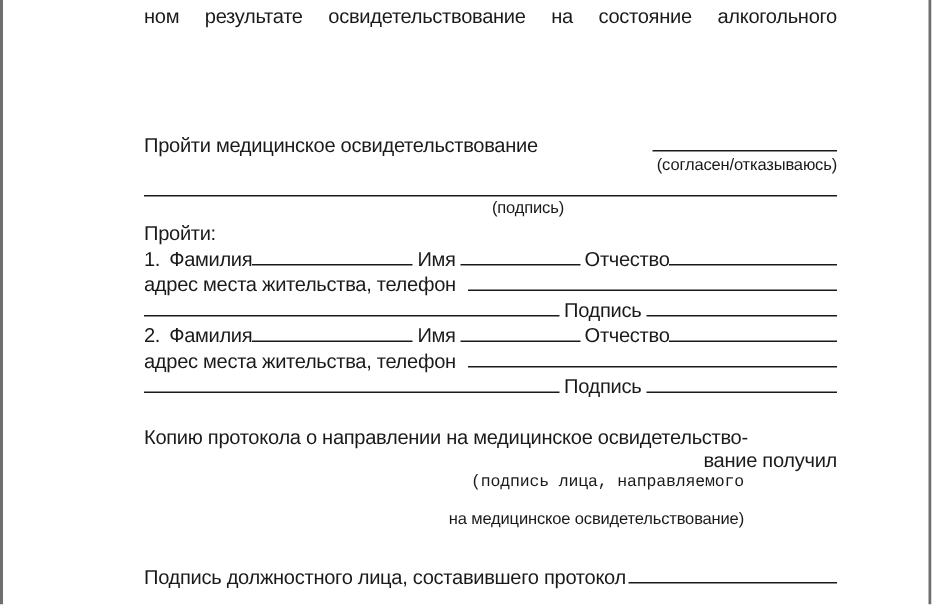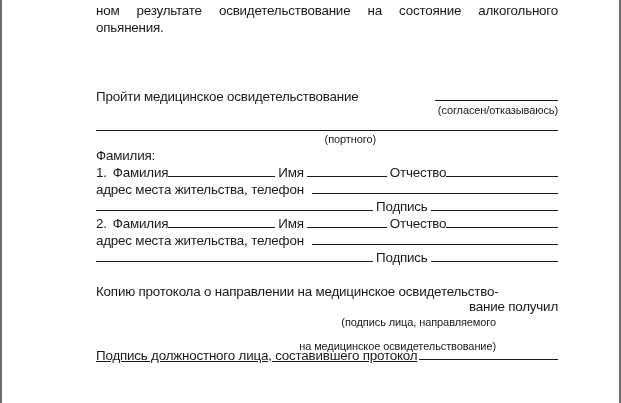--- a/index.html
+++ b/index.html
@@ -30,37 +30,36 @@
   </style>
 </head>
 <body>
 
 <div class="frame"></div>
 
 <div class="doc">
 
   <div class="para" style="top:3px;">
     <span class="ln">ном результате освидетельствование на состояние алкогольного</span>
-    <span class="ln last">опьянения.</span>
   </div>
 
   <div class="row" style="top:87px;gap:36px;">
     <span>Пройти медицинское освидетельствование</span>
     <span class="gap"></span>
     <span class="fill"></span>
   </div>
   <div class="cap" style="top:104px; left:306px; width:156px;">(согласен/отказываюсь)</div>
 
   <div class="row" style="top:117px;">
     <span class="fill"></span>
   </div>
-  <div class="cap" style="top:133px; left:180px; width:100px;">(портного)</div>
+  <div class="cap" style="top:133px; left:180px; width:100px;">(подпись)</div>
 
   <div class="row" style="top:146px;">
-    <span>Фамилия:</span>
+    <span>Пройти:</span>
   </div>
 
   <div class="row" style="top:163px;">
     <span>1.</span>
     <span class="gap" style="width:6px"></span>
     <span>Фамилия</span>
     <span class="fixed" style="width:107px"></span>
     <span class="gap" style="width:3px"></span>
     <span>Имя</span>
     <span class="gap" style="width:3px"></span>
@@ -109,22 +108,22 @@
   </div>
 
   <div class="row" style="top:282px;text-align:center;">
     <span>Копию протокола о направлении на медицинское освидетельство-</span>
   </div>
   <div class="row" style="top:299px;flex-direction:column;">
     <span>вание получил</span>
     <span class="gap" style="width:10px"></span>
     <span class="fill"></span>
   </div>
-  <div class="cap" style="top:316px; left:100px; width:300px;">(подпись лица, направляемого</div>
+  <div class="cap" style="top:316px; left:100px; width:300px;font-family:Liberation Mono, monospace;">(подпись лица, направляемого</div>
   <div class="cap" style="top:340px; left:100px; width:300px;">на медицинское освидетельствование)</div>
 
-  <div class="row" style="top:346px;text-decoration:underline;">
+  <div class="row" style="top:375px;">
     <span>Подпись должностного лица, составившего протокол</span>
     <span class="gap" style="width:2px"></span>
     <span class="fill"></span>
   </div>
 
 </div>
 
 </body></html>

